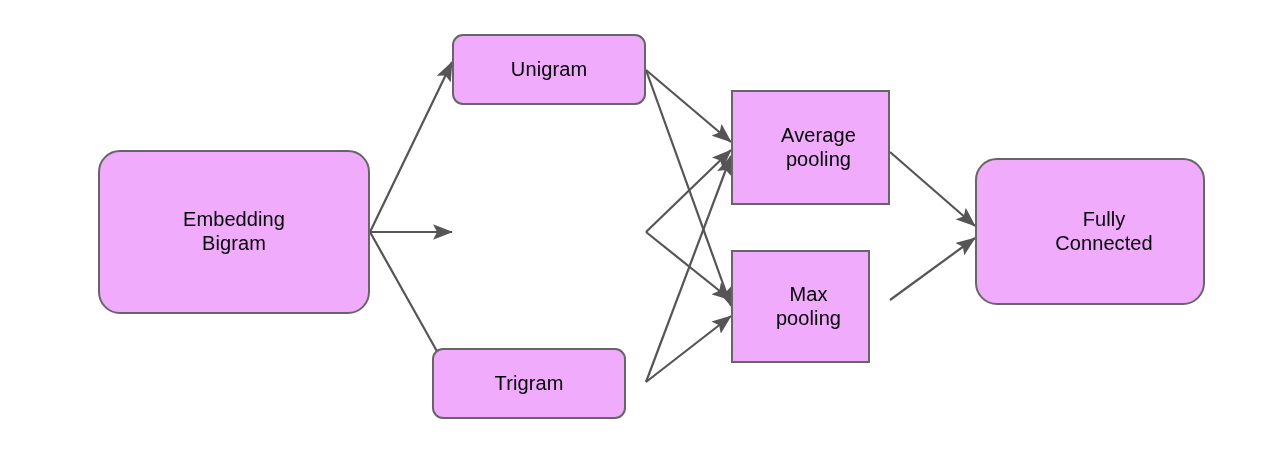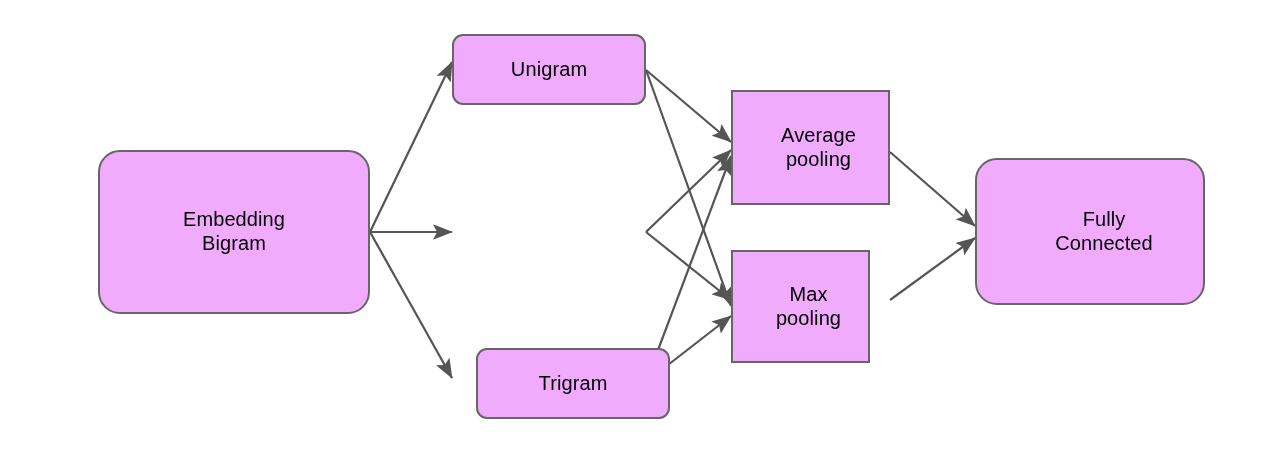--- a/index.html
+++ b/index.html
@@ -43,21 +43,21 @@
   .node-round-lg { border-radius: 22px; }
   .node-round-sm { border-radius: 11px; }
   .node-sharp    { border-radius: 0; padding-left: 16px; }
 
   .node-label { white-space: pre-line; display: block; }
 
   
   #node-embedding      { left: 98px;  top: 150px; width: 272px; height: 164px; }
   #node-unigram        { left: 452px; top: 34px;  width: 194px; height: 71px;  }
   #node-bigram         { left: 452px; top: 198px; width: 194px; height: 71px;  }
-  #node-trigram        { left: 476px; top: 348px; width: 194px; height: 71px;  }
+  #node-trigram        { left: 432px; top: 348px; width: 194px; height: 71px;  }
   #node-average-pooling{ left: 731px; top: 90px;  width: 159px; height: 115px; }
   #node-max-pooling    { left: 731px; top: 250px; width: 139px; height: 113px; }
   #node-fully-connected{ left: 975px; top: 158px; width: 230px; height: 147px; padding-left: 28px; }
 </style>
 </head>
 <body>
 
 <div id="diagram-canvas">
 
   <svg id="edge-layer" viewBox="0 0 1274 450" xmlns="http://www.w3.org/2000/svg">

